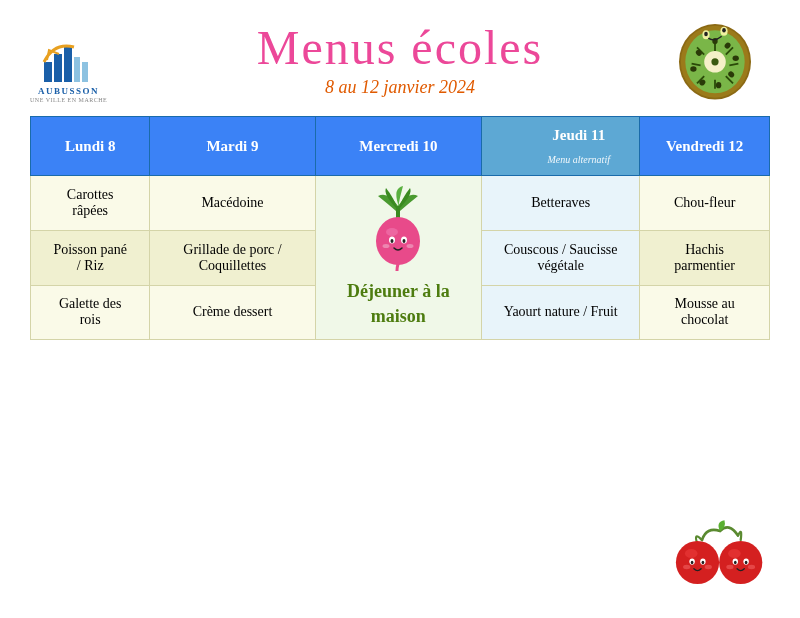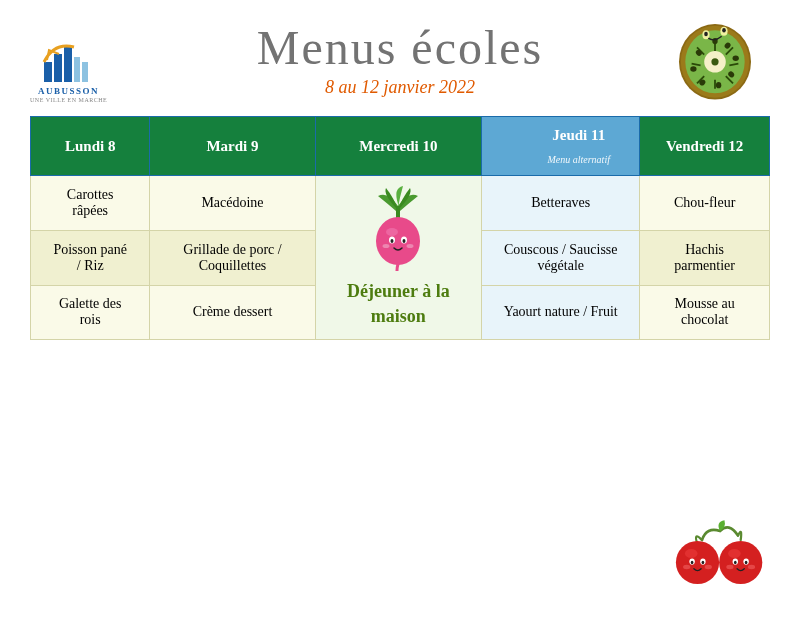--- a/index.html
+++ b/index.html
@@ -62,21 +62,21 @@
     }
 
     .header-center {
       text-align: center;
     }
 
     .main-title {
       font-family: 'Palatino Linotype', 'Book Antiqua', Palatino, serif;
       font-size: 48px;
       font-weight: 400;
-      color: #737373;
+      color: #ec4899;
       letter-spacing: 2px;
     }
 
     .subtitle {
       font-size: 18px;
       color: #e05a00;
       font-style: italic;
       margin-top: 2px;
     }
 
@@ -89,21 +89,21 @@
     }
 
     
     .menu-table {
       width: 100%;
       border-collapse: collapse;
       margin-top: 5px;
     }
 
     .menu-table th {
-      background-color: #15803d;
+      background-color: #3b82f6;
       color: #fff;
       font-size: 15px;
       font-weight: 600;
       padding: 10px 8px;
       text-align: center;
       border: 1px solid #1a6baa;
     }
 
     .menu-table th.jeudi {
       background-color: #5da8d4;
@@ -190,21 +190,21 @@
 
         <rect x="35" y="25" width="6" height="25" fill="#5da8d4" opacity="0.7"></rect>
         <rect x="43" y="30" width="6" height="20" fill="#5da8d4" opacity="0.7"></rect>
       </svg>
       <div class="logo-text">AUBUSSON</div>
       <div class="logo-subtext">UNE VILLE EN MARCHE</div>
     </div>
 
     <div class="header-center">
       <div class="main-title">Menus écoles</div>
-      <div class="subtitle">8 au 12 janvier 2022</div>
+      <div class="subtitle">8 au 12 janvier 2024</div>
     </div>
 
     <svg class="kiwi-icon" viewBox="0 0 100 100" xmlns="http://www.w3.org/2000/svg">
 
       <ellipse cx="50" cy="52" rx="40" ry="42" fill="#8B6914"></ellipse>
 
       <ellipse cx="50" cy="52" rx="38" ry="40" fill="#9B7A1A"></ellipse>
 
       <ellipse cx="50" cy="52" rx="33" ry="35" fill="#7ab648"></ellipse>
 

